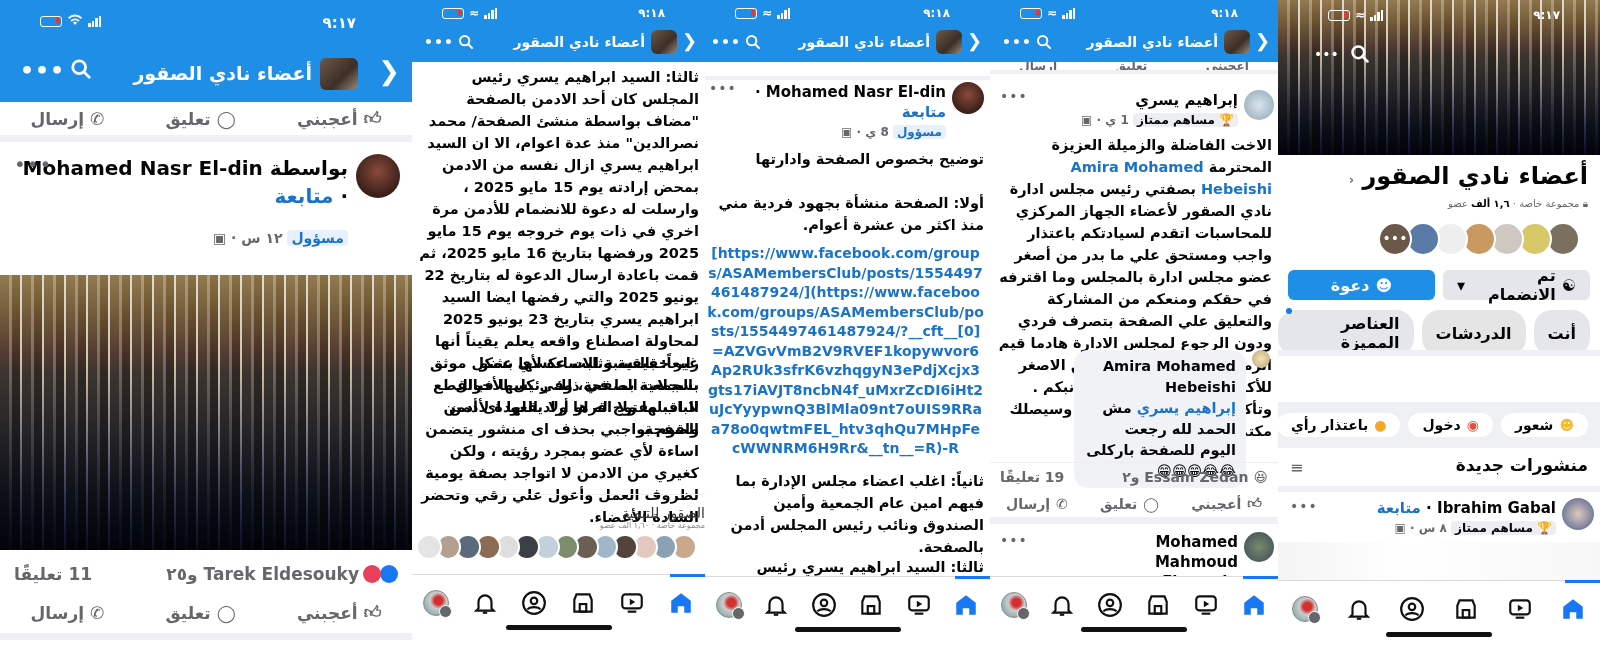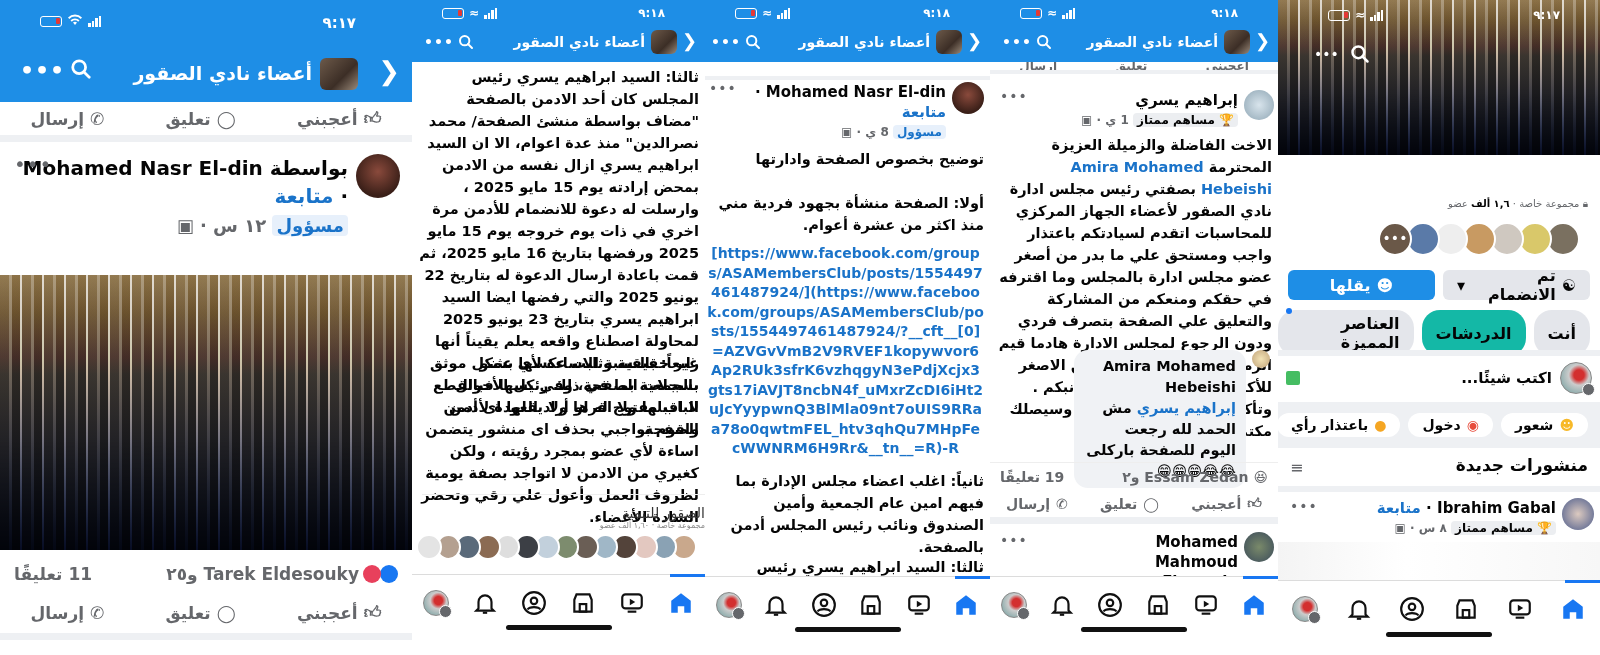--- a/index.html
+++ b/index.html
@@ -105,21 +105,21 @@
     <span class="act">
         <span class="ico">✆</span>
         <span>إرسال</span>
       </span>
   </div>
 
   <div class="post-head" style="display:flex;gap:8px;padding-top:12px">
     <div class="avatar"></div>
     <div style="flex:1;font-size:20px;font-weight:bold;line-height:28px">
       <div><span>بواسطة </span><span style="direction:ltr;unicode-bidi:embed">Mohamed Nasr El-din</span> · <span class="blue">متابعة</span></div>
-      <div class="meta" style="font-size:18px;margin-top:2px"><span class="badge">مسؤول</span> <span>١٢ س</span> · <span>▣</span></div>
+      <div class="meta" style="font-size:14px;margin-top:14px"><span class="badge">مسؤول</span> <span>١٢ س</span> · <span>▣</span></div>
     </div>
     <span class="dots" style="position:absolute;left:14px;top:10px">•••</span>
   </div>
 
   <div class="photo" style="position:absolute;top:275px;left:0;right:0;height:275px"></div>
 
   <div style="position:absolute;top:558px;left:0;right:0;height:32px;direction:rtl;display:flex;justify-content:space-between;align-items:center;padding:0 14px;color:#65676b;font-size:17px;font-weight:bold">
     <span style="display:flex;align-items:center;gap:4px">
       <span style="width:18px;height:18px;border-radius:50%;background:#1877f2;display:inline-block"></span>
       <span style="width:18px;height:18px;border-radius:50%;background:#e8405c;display:inline-block;margin-right:-5px"></span>
@@ -413,56 +413,52 @@
         </span>
     </span>
     <span class="time" style="right:40px;top:8px;font-size:12px">٩:١٧</span>
   </div>
   <span style="position:absolute;top:46px;left:36px;color:#fff;font-size:14px">•••</span>
   <svg style="position:absolute;top:44px;left:72px;width:20px;height:20px" viewBox="0 0 24 24">
       <circle cx="10" cy="10" r="7" stroke="#fff" stroke-width="3" fill="none"></circle>
       <line x1="15" y1="15" x2="21" y2="21" stroke="#fff" stroke-width="3" stroke-linecap="round"></line>
     </svg>
 
+  <div style="position:absolute;top:162px;right:12px;direction:rtl;font-size:24px;font-weight:bold"><span>أعضاء نادي الصقور</span> <span style="font-size:12px;color:#65676b">‹</span></div>
   <div style="position:absolute;top:198px;right:12px;direction:rtl;font-size:10px;color:#65676b"><span>🔒︎</span> <span>مجموعة خاصة · </span><b style="color:#050505">١,٦ ألف</b><span> عضو</span></div>
   <div class="members" style="position:absolute;top:222px;right:20px">
     <span style="width:34px;height:34px;background:#7a7060"></span>
       <span style="width:34px;height:34px;background:#d9c86a"></span>
       <span style="width:34px;height:34px;background:#cfc8c0"></span>
       <span style="width:34px;height:34px;background:#c89a62"></span>
       <span style="width:34px;height:34px;background:#eee"></span>
       <span style="width:34px;height:34px;background:#5a7aa8"></span>
       <span style="width:34px;height:34px;background:#6a5848;color:#fff;font-size:14px;text-align:center;line-height:28px">•••</span>
   </div>
 
   <div style="position:absolute;top:270px;right:10px;left:10px;display:flex;gap:8px;direction:rtl">
     <div class="pill" style="flex:1;background:#e4e6eb;color:#050505;justify-content:center;border-radius:6px;height:30px">
         <span>☯</span>
         <span>تم الانضمام</span>
         <span>▾</span>
       </div>
     <div class="pill" style="flex:1;background:#1e8ee6;color:#fff;justify-content:center;border-radius:6px;height:30px">
         <span>☻</span>
-        <span>يقلها</span>
+        <span>دعوة</span>
       </div>
   </div>
   <div style="position:absolute;top:310px;right:10px;display:flex;gap:8px;direction:rtl">
     <span class="pill" style="background:#e4e6eb">أنت</span>
-    <span class="pill" style="background:#14b8a6">الدردشات</span>
+    <span class="pill" style="background:#e5e5e5">الدردشات</span>
     <span class="pill" style="background:#e4e6eb;position:relative">
         <span>العناصر المميزة</span>
         <span style="position:absolute;top:-2px;left:8px;width:6px;height:6px;border-radius:50%;background:#1877f2"></span>
       </span>
   </div>
   <div style="position:absolute;top:350px;left:0;right:0;border-top:6px solid #eef0f3"></div>
-  <div style="position:absolute;top:362px;right:8px;left:8px;display:flex;gap:8px;align-items:center;direction:rtl">
-    <span class="me-av" style="width:32px;height:32px"></span>
-    <span style="flex:1;font-size:15px;font-weight:bold">اكتب شيئًا...</span>
-    <span style="width:14px;height:14px;background:#45bd62;border-radius:2px;display:inline-block"></span>
-  </div>
   <div style="position:absolute;top:402px;left:0;right:0;height:46px;background:#eef0f3;display:flex;gap:8px;direction:rtl;align-items:center;padding-right:12px;overflow:hidden">
     <span class="pill" style="background:#fff;font-size:14px">
         <span style="color:#f7b928">☻</span>
         <span>شعور</span>
       </span>
     <span class="pill" style="background:#fff;font-size:14px">
         <span style="color:#e74c3c">◉</span>
         <span>دخول</span>
       </span>
     <span class="pill" style="background:#fff;font-size:14px;white-space:nowrap">

